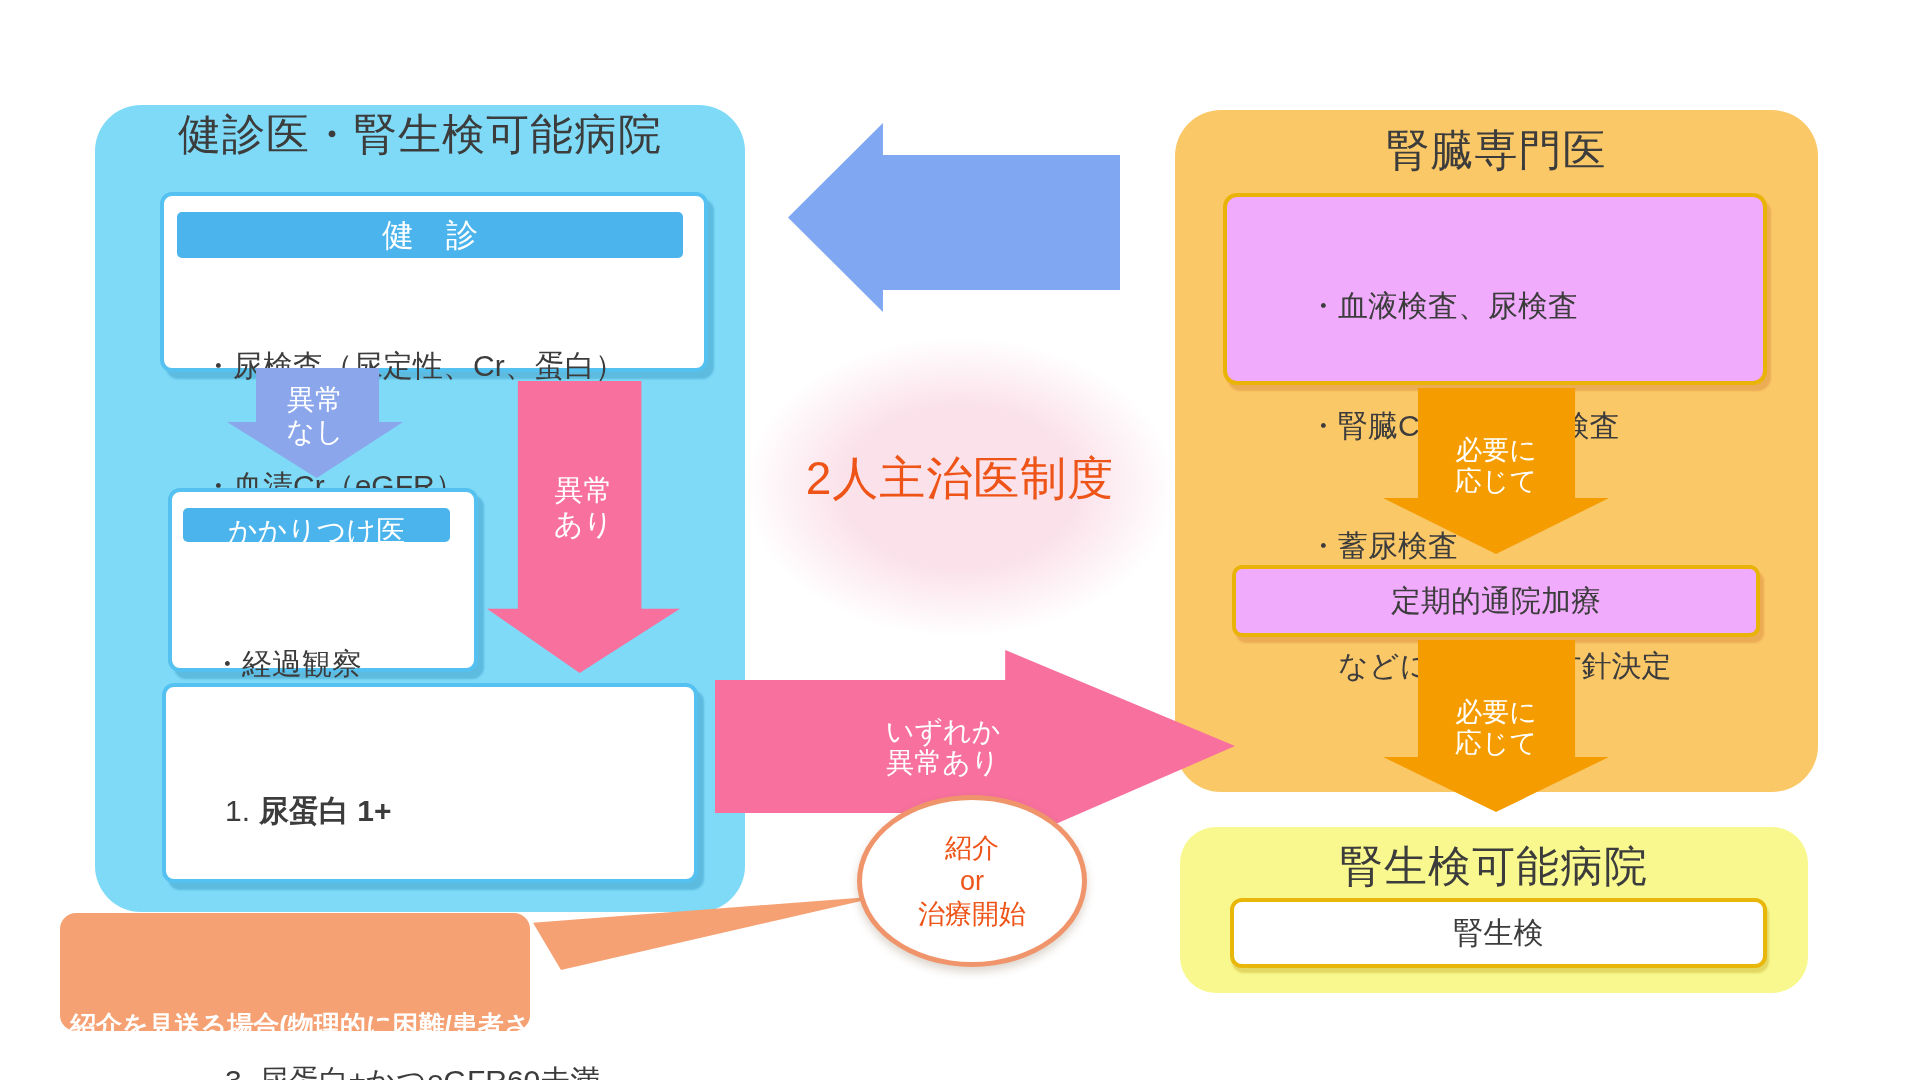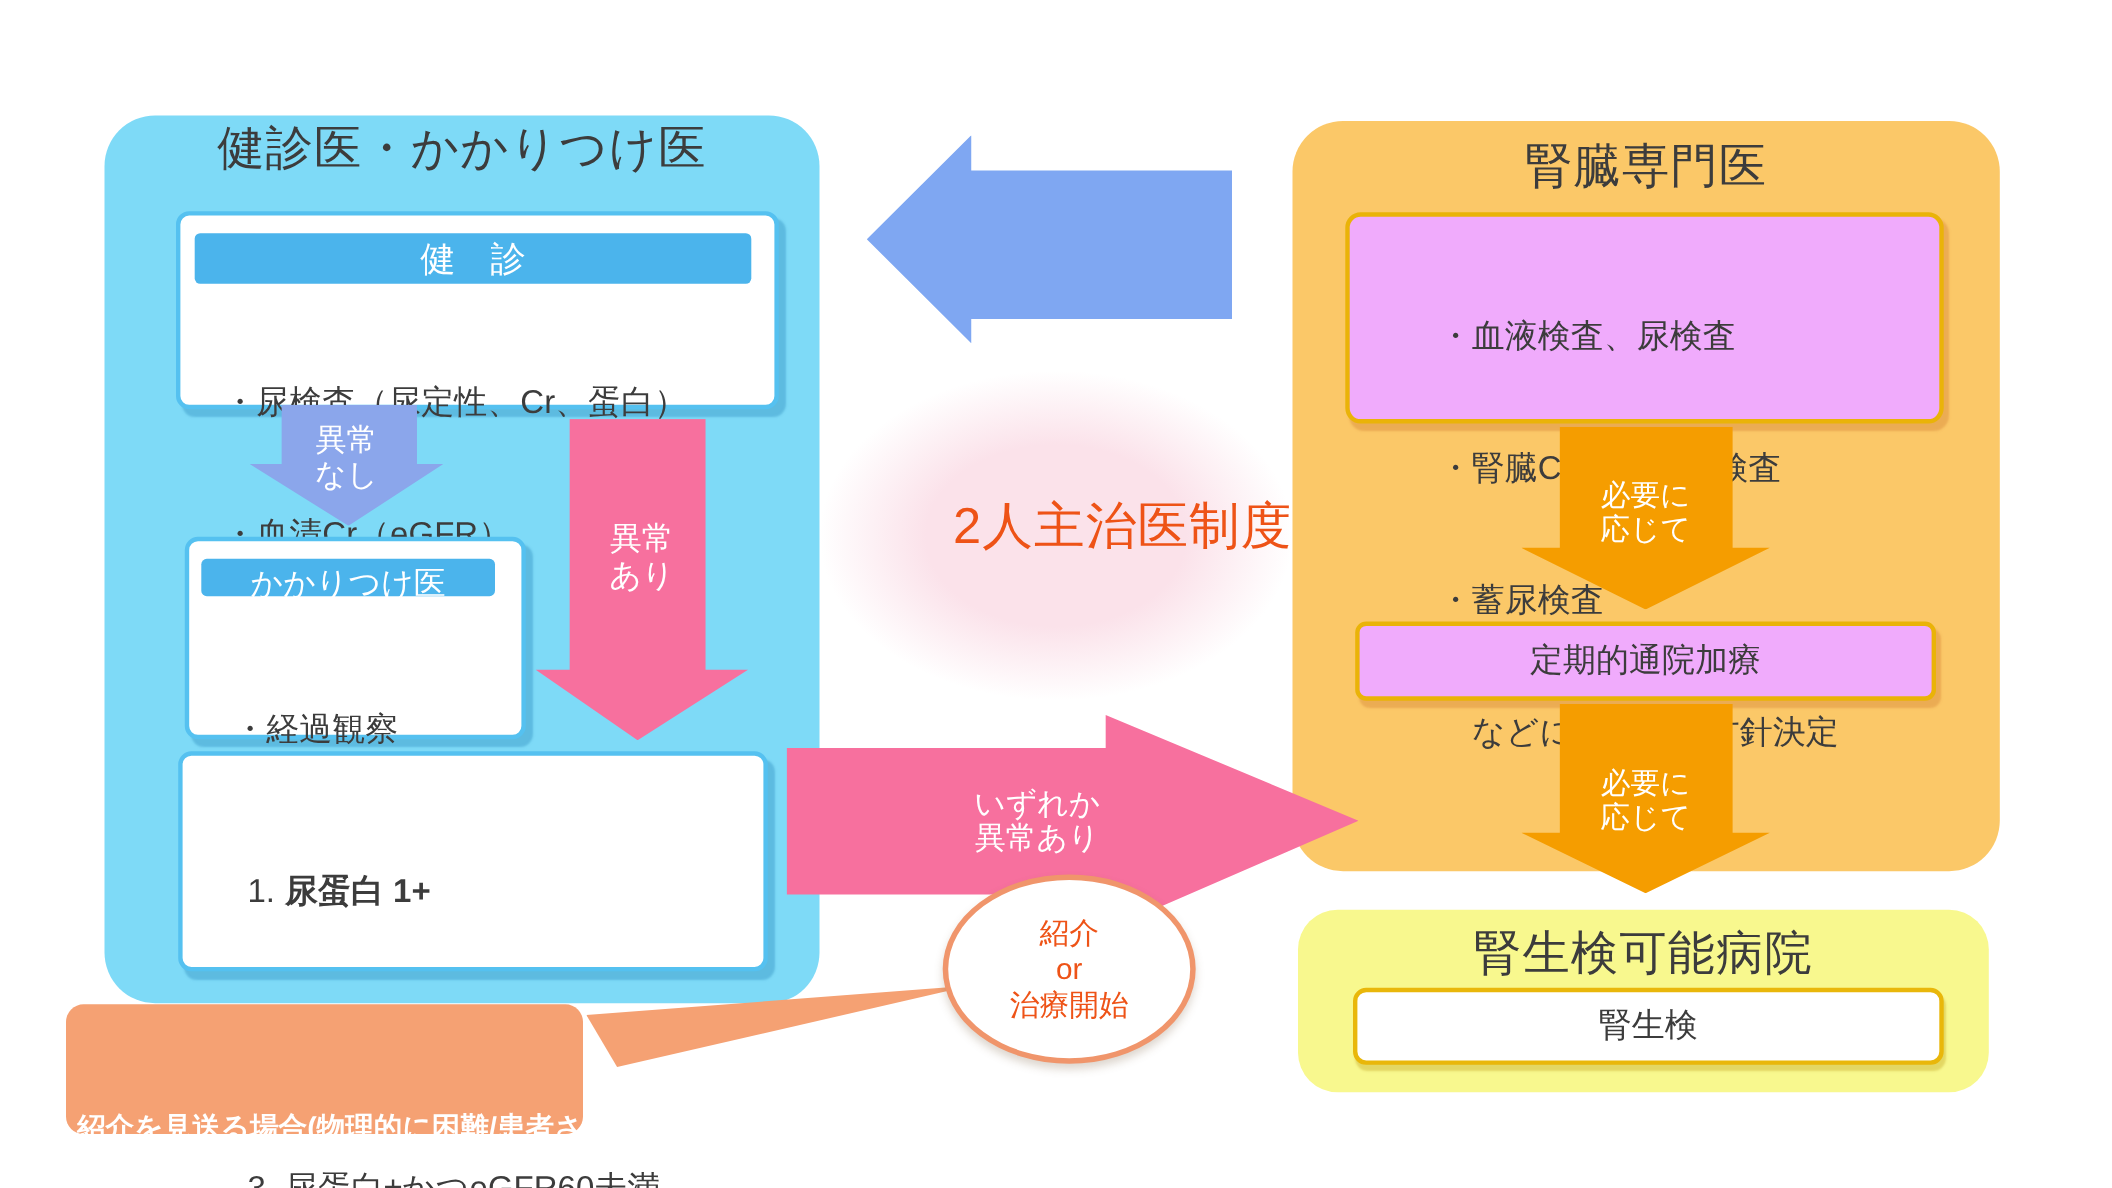--- a/index.html
+++ b/index.html
@@ -31,21 +31,21 @@
     clip-path:polygon(0 50%,28.6% 0,28.6% 16.9%,100% 16.9%,100% 88.4%,28.6% 88.4%,28.6% 100%);}
   .a-pink-right{left:715px;top:650px;width:520px;height:196px;background:#f7709e;
     clip-path:polygon(0 15.3%,55.8% 15.3%,55.8% 0,100% 49%,55.8% 100%,55.8% 83.2%,0 83.2%);z-index:4;}
   .a-orange-1{left:1383px;top:388px;width:226px;height:166px;background:#f59d00;
     clip-path:polygon(15.5% 0,85% 0,85% 66.3%,100% 66.3%,50% 100%,0 66.3%,15.5% 66.3%);}
   .a-orange-2{left:1383px;top:640px;width:226px;height:172px;background:#f59d00;
     clip-path:polygon(15.5% 0,85% 0,85% 68%,100% 68%,50% 100%,0 68%,15.5% 68%);}
   
   .soft-ellipse{left:745px;top:337px;width:430px;height:300px;border-radius:50%;
     background:radial-gradient(closest-side,#fbe2ea 55%,rgba(251,226,234,0) 100%);}
-  .system-label{left:745px;top:448px;width:430px;text-align:right;font-size:46px;
+  .system-label{left:745px;top:448px;width:430px;text-align:center;font-size:46px;
     color:#ee5317;letter-spacing:1px;white-space:nowrap;}
   
   .tail{left:533px;top:896px;width:350px;height:74px;background:#f5a173;
     clip-path:polygon(100% 0,0 36%,8% 100%);z-index:5;}
   .bubble{left:857px;top:795px;width:220px;height:162px;background:#fff;border:5px solid #f0956b;
     border-radius:50%;z-index:6;box-shadow:0 5px 8px rgba(120,90,60,.25);
     display:flex;flex-direction:column;justify-content:center;align-items:center;}
   .bubble div{font-size:27px;line-height:33px;color:#ee5317;text-align:right;}
   .note{left:60px;top:913px;width:470px;height:118px;background:#f5a173;border-radius:16px;z-index:5;
     color:#fff;font-weight:700;font-size:26px;line-height:37px;padding:20px 0 0 10px;box-sizing:border-box;
@@ -56,21 +56,21 @@
 </style>
 </head>
 <body>
 
 <div class="canvas">
 
   <div class="abs soft-ellipse"></div>
   <div class="abs system-label">2人主治医制度</div>
 
   <div class="abs panel-blue"></div>
-  <div class="abs panel-title" style="left:95px;top:106px;width:650px;">健診医・かかりつけ医</div>
+  <div class="abs panel-title" style="left:95px;top:106px;width:650px;">健診医・腎生検可能病院</div>
 
   <div class="abs bluebox" style="left:160px;top:192px;width:540px;height:172px;"></div>
   <div class="abs bluebar" style="left:177px;top:212px;width:506px;height:46px;font-size:32px;line-height:46px;">健　診</div>
   <div class="abs body-text" style="left:203px;top:266px;">
     <div>・尿検査（尿定性、Cr、蛋白）</div>
     <div>・血清Cr（eGFR）</div>
   </div>
 
   <div class="arrow a-blue-down"></div>
   <div class="abs lbl" style="left:227px;top:384px;width:176px;text-align:center;color:#fff;font-size:28px;line-height:32px;">

